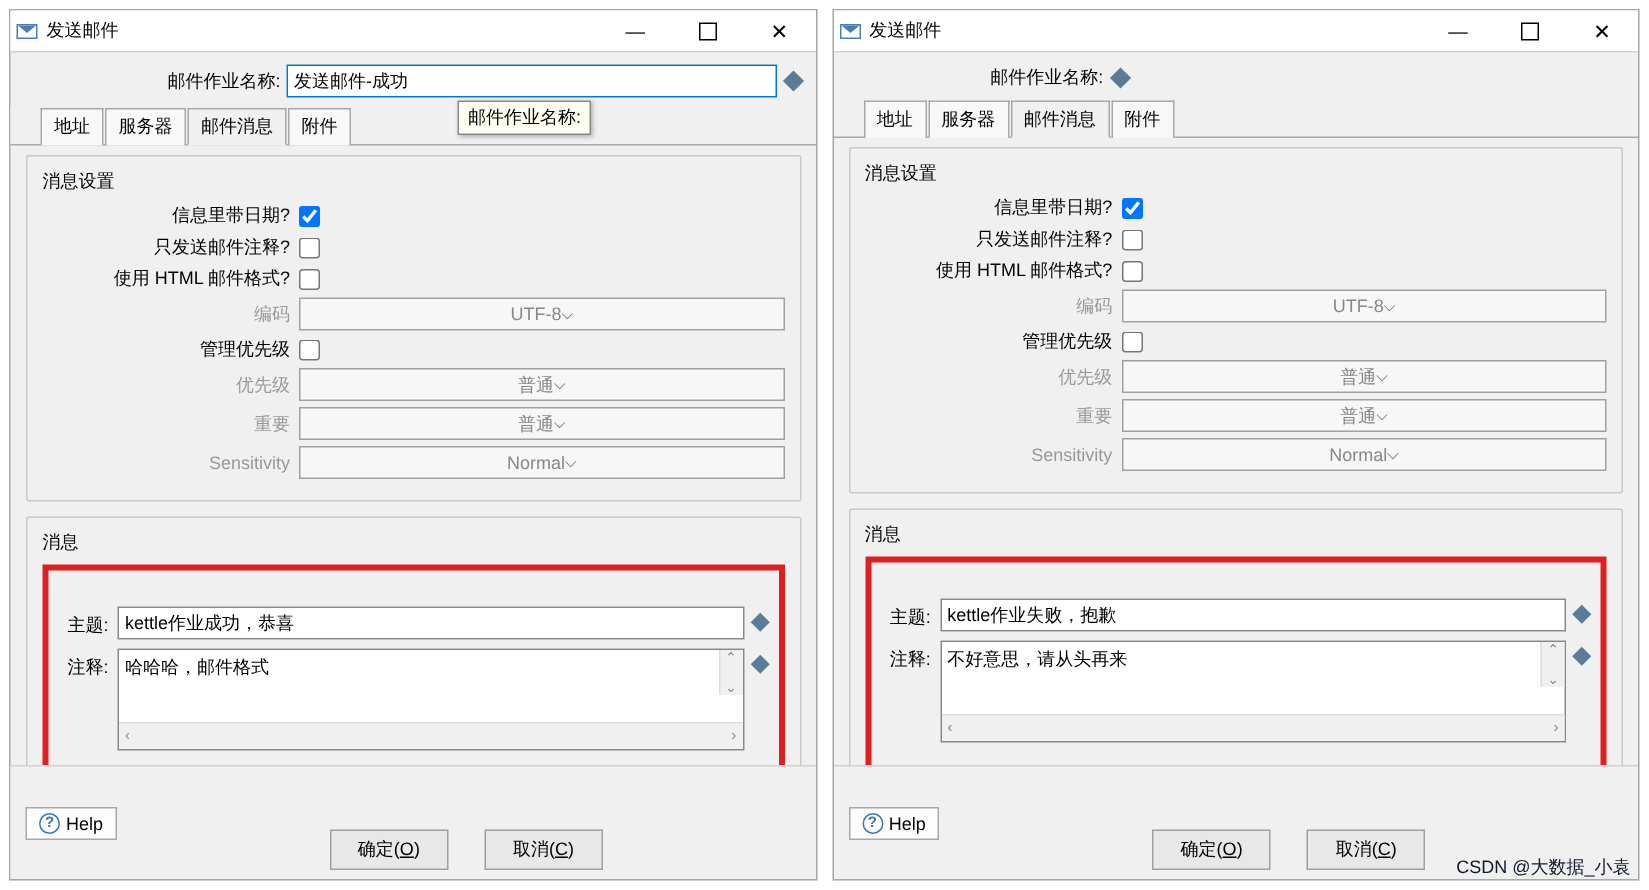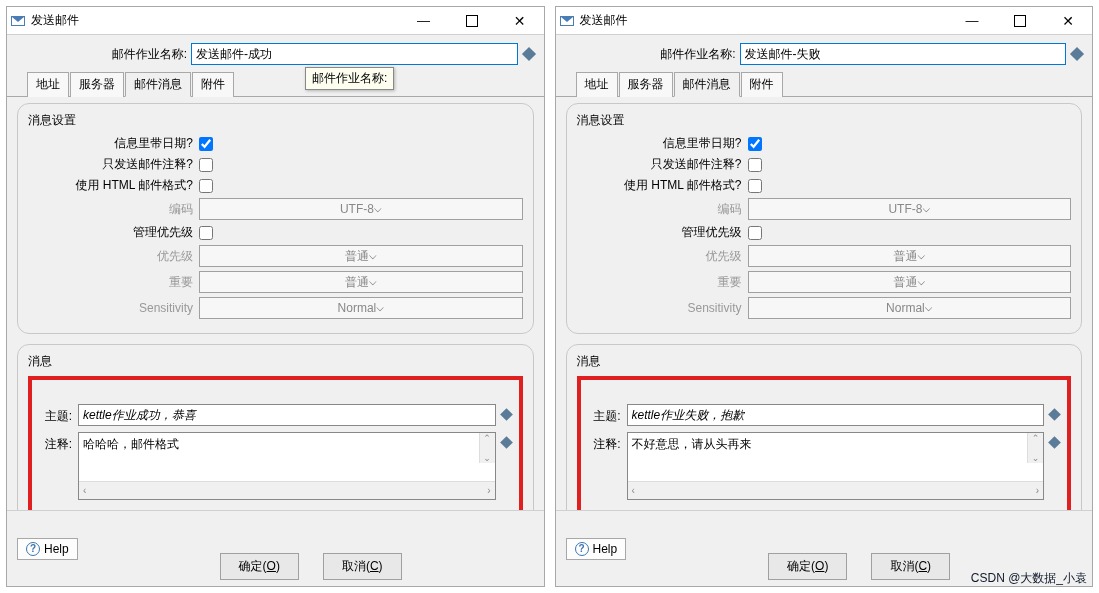--- a/index.html
+++ b/index.html
@@ -119,21 +119,21 @@
       font-size: 12px;
       z-index: 10;
     }
     .tabcontent {
       flex: 1;
       padding: 6px 10px;
       overflow: auto;
     }
     .fieldset {
       border: 1px solid #c8c8c8;
-      border-radius: 12px;
+      border-radius: 2px;
       padding: 8px 10px 10px;
       margin-bottom: 10px;
       background: #f0f0f0;
     }
     .fieldset-title {
       font-size: 12px;
       margin-bottom: 6px;
     }
     .form-row {
       display: flex;
@@ -178,21 +178,20 @@
       gap: 6px;
       margin-bottom: 6px;
     }
     .msg-row label { width: 32px; text-align: right; padding-top: 4px; }
     .msg-row input[type="text"] {
       flex: 1;
       border: 1px solid #888;
       padding: 3px 4px;
       font-family: inherit;
       font-size: 12px;
-      font-style: italic;
     }
     .msg-row .diamond {
       width: 9px; height: 9px;
       background: #5b7c99;
       transform: rotate(45deg);
       margin-top: 6px;
     }
     .textarea-wrap {
       flex: 1;
       border: 1px solid #888;
@@ -402,21 +401,20 @@
     <span class="envelope"></span>
     <span class="title">发送邮件</span>
     <div class="win-controls">
       <span class="win-btn min"></span>
       <span class="win-btn max"></span>
       <span class="win-btn close"></span>
     </div>
   </div>
   <div class="name-row">
     <label>邮件作业名称:</label>
-    <input type="text" value="发送邮件-失败" style="">
     <span class="diamond"></span>
   </div>
   <div class="tabbar">
     <div class="tab">地址</div>
     <div class="tab">服务器</div>
     <div class="tab active">邮件消息</div>
     <div class="tab">附件</div>
   </div>
   <div class="tabcontent">
     <div class="fieldset">

